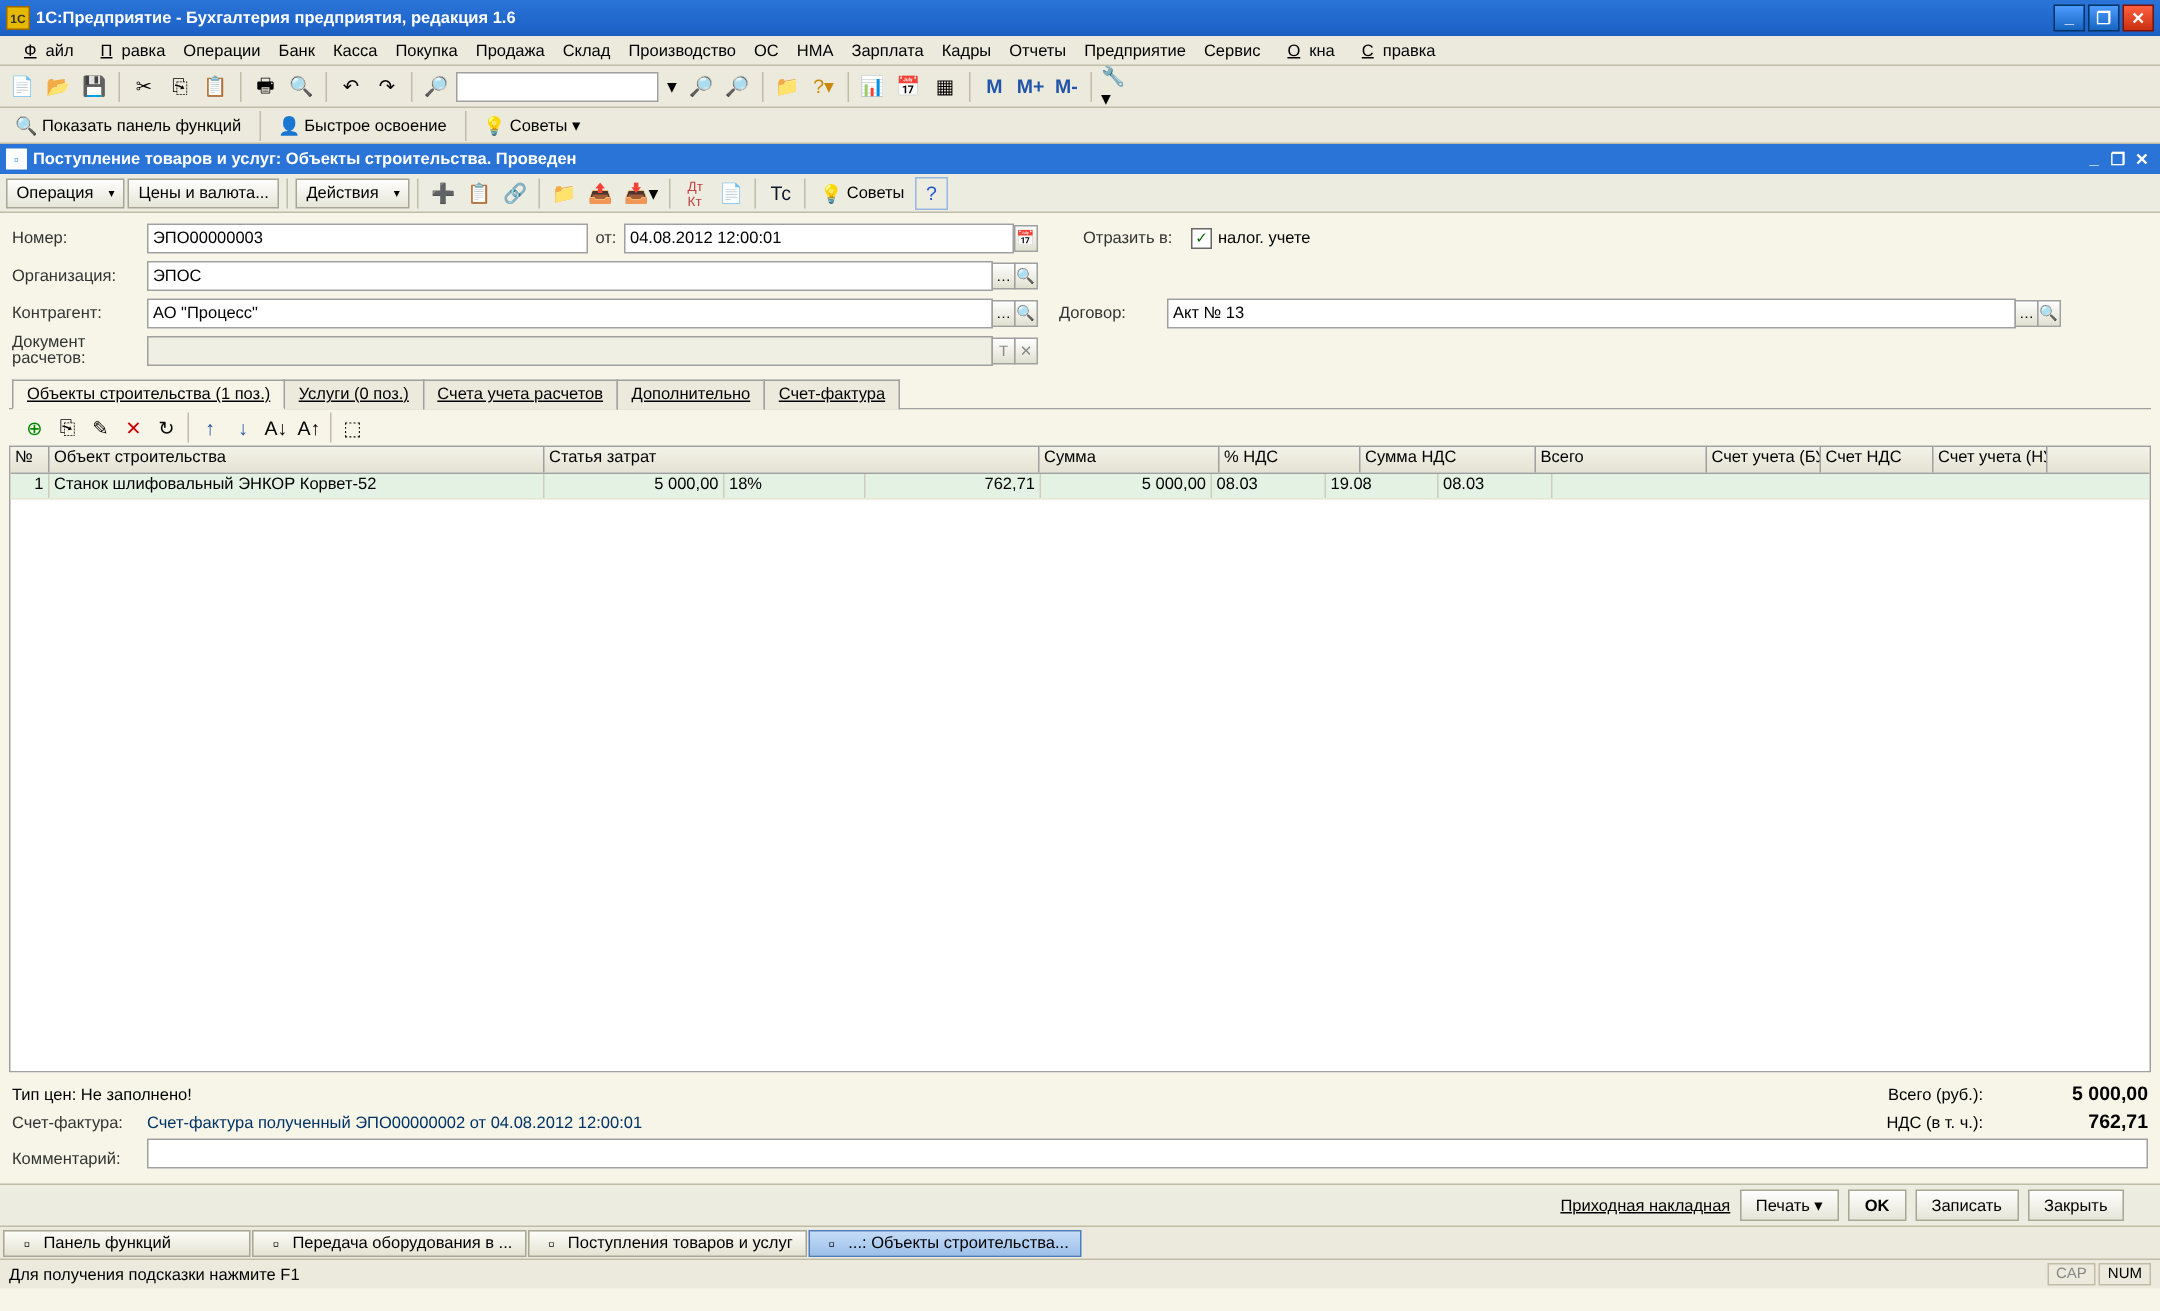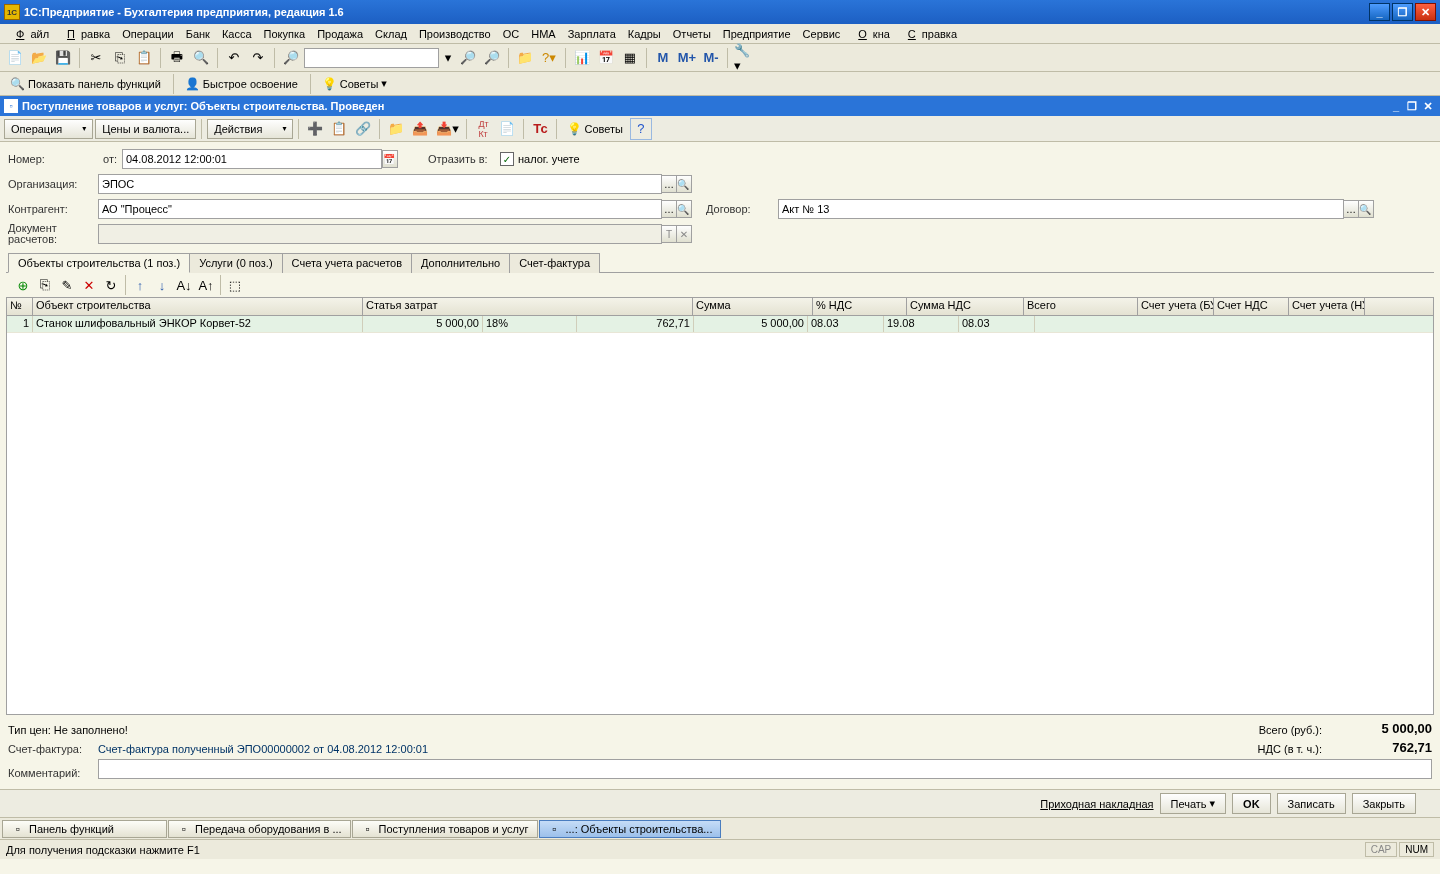--- a/index.html
+++ b/index.html
@@ -30,21 +30,21 @@
 .ico { width:14px; height:14px; display:inline-flex; align-items:center; justify-content:center; font-size:12px; }
 
 
 .doc-titlebar { height:20px; background:#2a74d8; color:#fff; display:flex; align-items:center; padding:0 4px; font-weight:bold; }
 .doc-titlebar .docico { width:14px; height:14px; background:#fff; margin-right:4px; display:flex; align-items:center; justify-content:center; color:#2a74d8; font-size:9px; }
 .doc-titlebar .spacer { flex:1; }
 .doc-titlebar .dtb { width:16px; height:14px; display:flex; align-items:center; justify-content:center; cursor:pointer; color:#fff; }
 
 
 .doc-toolbar { height:26px; background:#edece1; border-bottom:1px solid #bfbca7; display:flex; align-items:center; padding:0 4px; gap:2px; }
-.dd-btn { height:20px; border:1px solid #a8a694; background:linear-gradient(#fefefe,#e6e5d8); padding:0 6px; display:flex; align-items:center; gap:20px; cursor:pointer; }
+.dd-btn { height:20px; border:1px solid #a8a694; background:linear-gradient(#fefefe,#e6e5d8); padding:0 6px; display:flex; align-items:center; gap:10px; cursor:pointer; }
 .dd-btn .arr { font-size:8px; }
 
 
 .form-area { padding:6px 8px 4px; background:#f6f5e8; }
 .form-row { display:flex; align-items:center; margin-bottom:3px; min-height:22px; }
 .flabel { width:90px; color:#333; }
 .flabel2 { width:72px; color:#333; }
 .finput { height:20px; border:1px solid #a0a0a0; background:#fff; padding:0 3px; display:flex; align-items:center; }
 .finput input { border:none; outline:none; width:100%; font-size:11px; background:transparent; }
 .lookup-btn { width:16px; height:18px; border:1px solid #a0a0a0; background:linear-gradient(#fefefe,#e0e0d0); display:flex; align-items:center; justify-content:center; cursor:pointer; font-size:10px; margin-left:-1px; }
@@ -205,32 +205,35 @@
   <div class="tb-btn">📋</div>
   <div class="tb-btn">🔗</div>
   <div class="tb-sep"></div>
   <div class="tb-btn">📁</div>
   <div class="tb-btn">📤</div>
   <div class="tb-btn" style="width:28px;">📥▾</div>
   <div class="tb-sep"></div>
   <div class="tb-btn" style="font-size:9px;color:#c04040;">Дт<br>Кт</div>
   <div class="tb-btn">📄</div>
   <div class="tb-sep"></div>
-  <div class="tb-btn" style="color:#b91c1c;font-weight:bold;">Тс</div>
+  <div class="tb-btn" style="color:#0f172a;">Тс</div>
   <div class="tb-sep"></div>
   <div class="secbtn">
     <span class="ico" style="color:#e6a800;">💡</span>
     <span>Советы</span>
   </div>
   <div class="tb-btn" style="color:#2255cc;border:1px solid #99b8e0;">?</div>
 </div>
 
 <div class="form-area">
   <div class="form-row">
     <div class="flabel">Номер:</div>
+    <div class="finput" style="width:294px;">
+        <input value="ЭПО00000003" style="">
+      </div>
     <div class="flabel" style="width:24px;text-align:center;">от:</div>
     <div class="finput" style="width:260px;">
         <input value="04.08.2012 12:00:01" style="">
       </div>
     <div class="cal-btn">📅</div>
     <div style="width:30px;"></div>
     <div class="flabel2">Отразить в:</div>
     <div class="checkbox">✓</div>
     <span>налог. учете</span>
   </div>
@@ -260,21 +263,21 @@
   <div class="form-row">
     <div class="flabel" style="line-height:11px;">Документ расчетов:</div>
     <div class="finput" style="width:564px;background:#f0efe4;">
         <input readonly="" value="" style="">
       </div>
     <div class="lookup-btn" style="color:#888;">T</div>
     <div class="lookup-btn" style="color:#888;">✕</div>
   </div>
 </div>
 
-<div class="tabs" id="tabs" style="margin:0 6px;">
+<div class="tabs" id="tabs" style="margin:0 6px;text-decoration:underline;">
     <div class="tab active">Объекты строительства (1 поз.)</div>
     <div class="tab">Услуги (0 поз.)</div>
     <div class="tab">Счета учета расчетов</div>
     <div class="tab">Дополнительно</div>
     <div class="tab">Счет-фактура</div>
   </div>
 
 <div class="tbl-toolbar" style="margin:0 6px;">
   <div class="tb-btn" style="color:#008800;">⊕</div>
   <div class="tb-btn">⎘</div>

